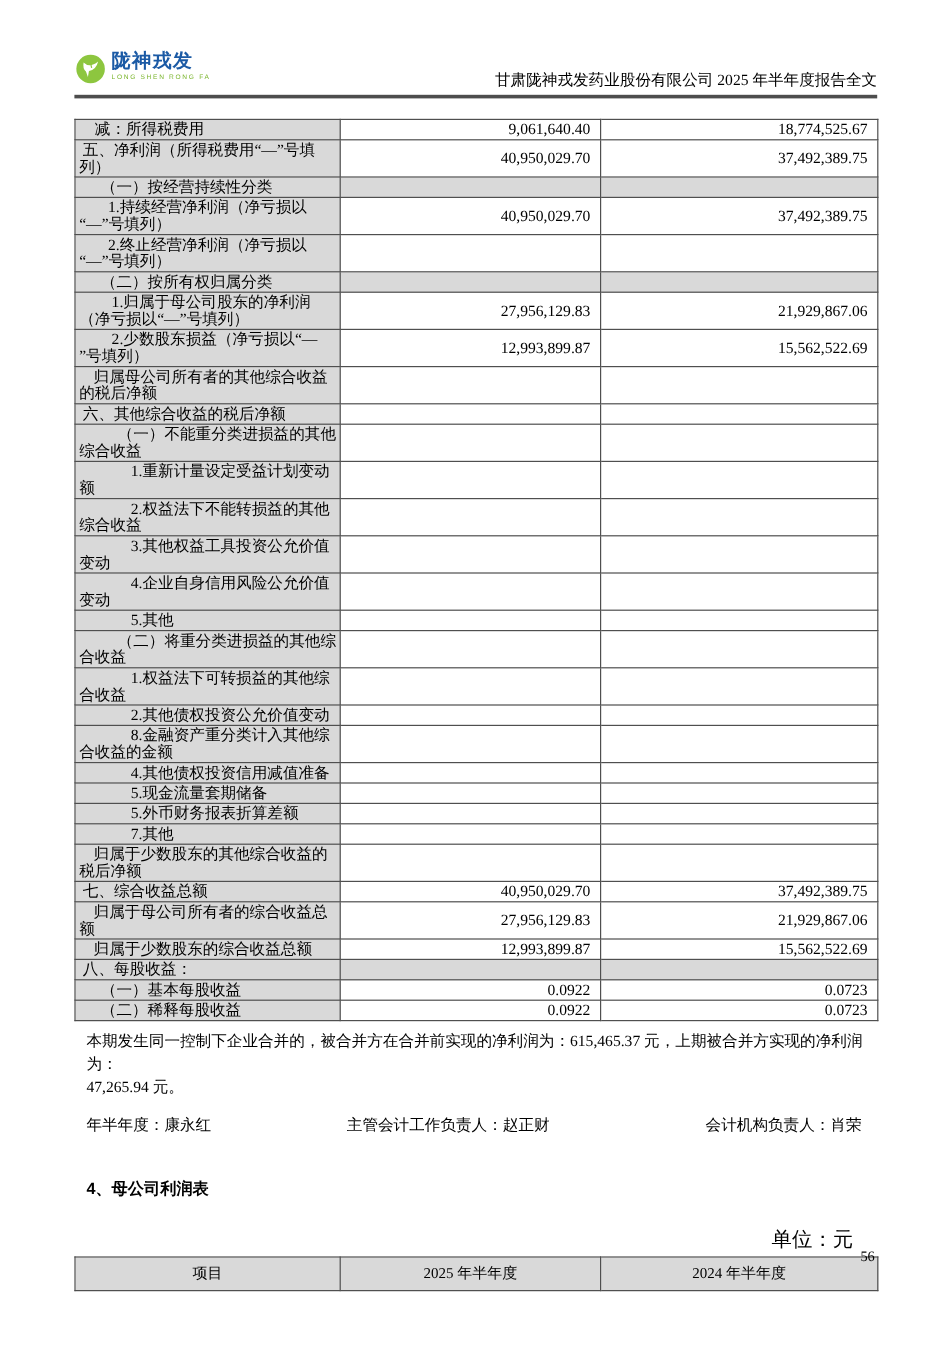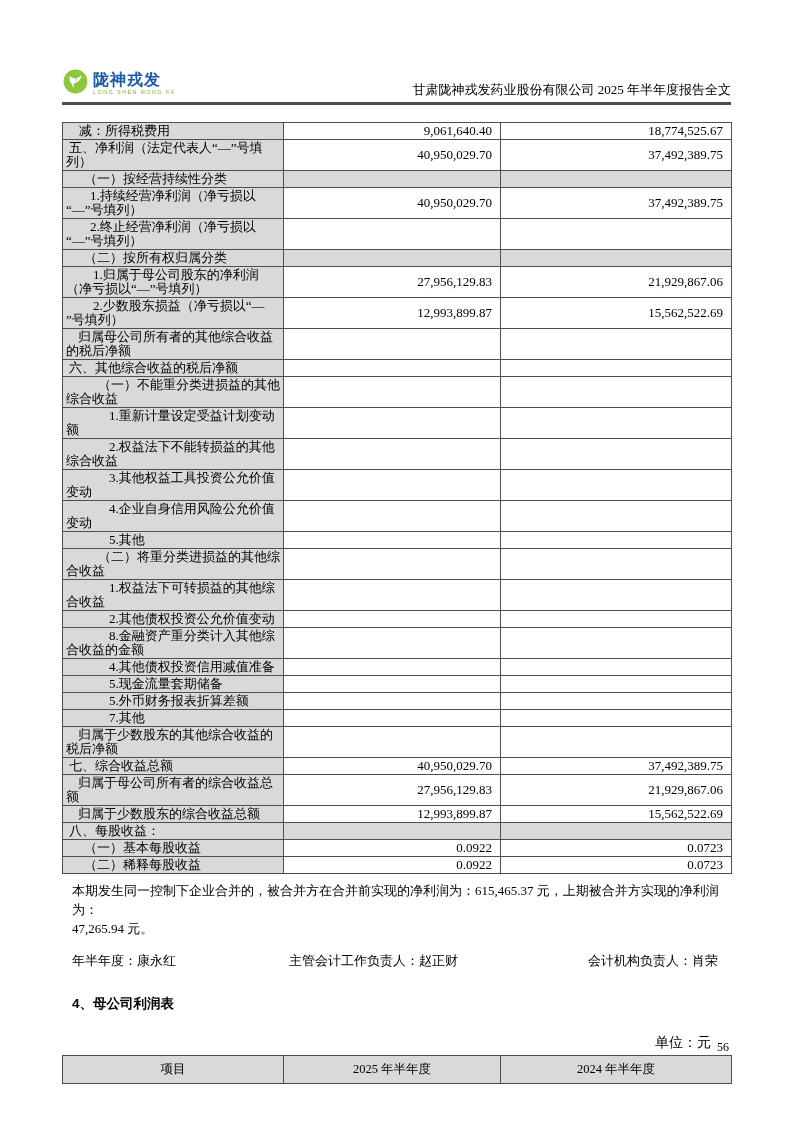--- a/index.html
+++ b/index.html
@@ -11,21 +11,21 @@
     font-family:"Liberation Serif","DejaVu Serif",serif;
   }
   .content { position:absolute; left:62px; top:0; width:669px; }
 
   
   .header {
     display:flex; align-items:flex-end;
     padding-top:44px; padding-bottom:3px;
     border-bottom:3px solid #4d4d4d;
   }
-  .logo { display:flex; align-items:center; gap:4px;margin-top:24px; }
+  .logo { display:flex; gap:4px; }
   .logo-text { display:flex; flex-direction:column; }
   .logo-cn {
     font-family:"Liberation Sans","DejaVu Sans",sans-serif;
     font-size:16px; font-weight:bold; color:#1b5aa5;
     letter-spacing:1px; line-height:1.05;
   }
   .logo-en {
     font-family:"Liberation Sans","DejaVu Sans",sans-serif;
     font-size:5.5px; color:#7ab52c; letter-spacing:1.4px; margin-top:1px;
   }
@@ -44,25 +44,25 @@
 
   
   .note { margin-top:7px; padding-left:10px; font-size:13px; line-height:19px; white-space:pre-wrap; }
   .signatures { position:relative; height:17px; margin-top:14px; font-size:13px; }
   .sig-left  { position:absolute; left:10px; }
   .sig-mid   { position:absolute; left:227px; }
   .sig-right { position:absolute; left:526px; }
 
   
   .section-heading {
-    margin-top:26px; padding-left:10px;
+    margin-top:36px; padding-left:10px;
     font-family:"Liberation Sans","DejaVu Sans",sans-serif;
     font-weight:bold; font-size:13.5px;
   }
-  .unit-label { margin-top:21px; text-align:right; padding-right:20px; font-size:14px; }
+  .unit-label { margin-top:21px; text-align:right; padding-right:20px; font-size:17px; }
   table.parent {
     border-collapse:collapse; width:669px; table-layout:fixed;
     margin-top:3px; font-size:12.5px;
   }
   table.parent th {
     border:1px solid #4f4f4f; background:#d9d9d9;
     font-weight:normal; text-align:center; height:28px; vertical-align:middle;
   }
 
   .page-number { position:absolute; right:64px; top:1040px; font-size:12px; }
@@ -99,21 +99,21 @@
       <tbody>
           <tr>
     <td class="label">
               <span class="lbl" style="text-indent: 13px;">减：所得税费用</span>
             </td>
     <td class="num">9,061,640.40</td>
     <td class="num">18,774,525.67</td>
   </tr>
           <tr>
     <td class="label">
-              <span class="lbl" style="text-indent: 3px;">五、净利润（法定代表人“—”号填
+              <span class="lbl" style="text-indent: 3px;">五、净利润（所得税费用“—”号填
 列）</span>
             </td>
     <td class="num">40,950,029.70</td>
     <td class="num">37,492,389.75</td>
   </tr>
           <tr class="gray-row">
     <td class="label">
               <span class="lbl" style="text-indent: 18px;">（一）按经营持续性分类</span>
             </td>
     <td class="num"></td>

